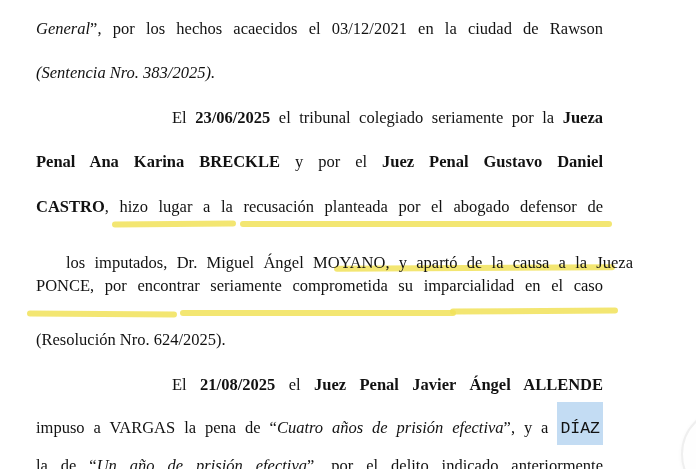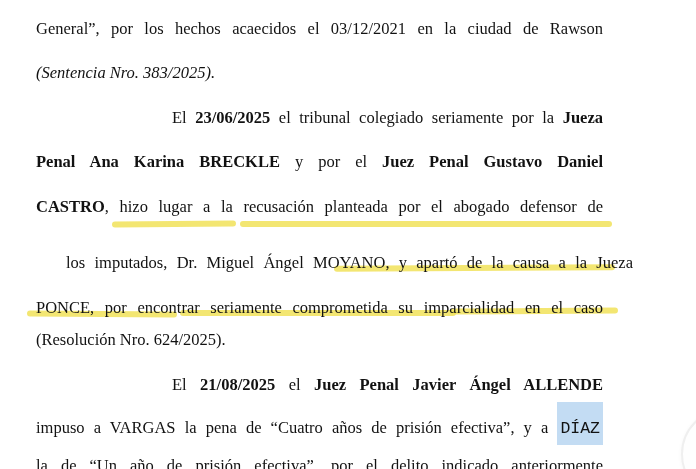--- a/index.html
+++ b/index.html
@@ -13,40 +13,40 @@
     background:#ffffff;overflow:hidden;
   }
   .line{
     position:absolute;left:36px;width:567px;box-sizing:border-box;
     font-size:16.5px;line-height:1;color:#121212;
     white-space:normal;z-index:2;
   }
   .just{text-align:justify;text-align-last:justify;-moz-text-align-last:justify;text-justify:inter-word;}
   .indent{padding-left:136px;}
   .b{font-weight:bold;}
-  .i{}
+  .i{font-style:italic;}
   .hl{background:var(--sel,#c3dcf3);padding:17px 3px 7px 3px;font-family:Liberation Mono, monospace;}
   .uline{
     position:absolute;height:6px;border-radius:3px;
     background:var(--marker,#f1e259);opacity:.85;z-index:1;
   }
   .u1a{left:112px;top:221px;width:124px;transform:rotate(-0.4deg);}
   .u1b{left:240px;top:221px;width:372px;}
   .u2 {left:334px;top:265px;width:281px;transform:rotate(-0.3deg);}
   .u3a{left:27px; top:311px;width:150px;transform:rotate(0.4deg);}
   .u3b{left:180px;top:310px;width:276px;}
   .u3c{left:450px;top:308px;width:168px;transform:rotate(-0.4deg);}
   .fab{
     position:absolute;left:681px;top:408px;width:88px;height:88px;
     border-radius:50%;background:#fefefe;border:2px solid #efefef;
     box-shadow:0 1px 4px rgba(0,0,0,0.04);z-index:3;
   }
   
   .l0{top:21px;}  .l1{top:65px;font-style:italic;}  .l2{top:110px;} .l3{top:154px;}
-  .l4{top:199px;} .l5{top:255px;margin-left:30px;} .l6{top:300px;} .l7{top:332px;}
+  .l4{top:199px;} .l5{top:255px;margin-left:30px;} .l6{top:278px;} .l7{top:332px;}
   .l8{top:377px;} .l9{top:420px;} .l10{top:458px;}
 </style>
 </head>
 <body>
 
 <div class="page">
 
   <div class="uline u1a"></div>
   <div class="uline u1b"></div>
   <div class="uline u2"></div>

